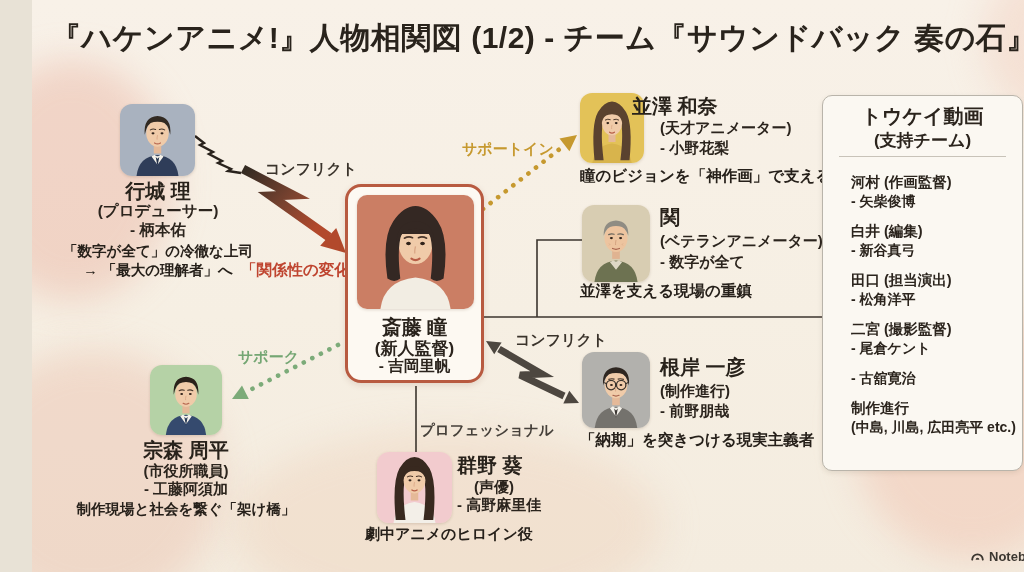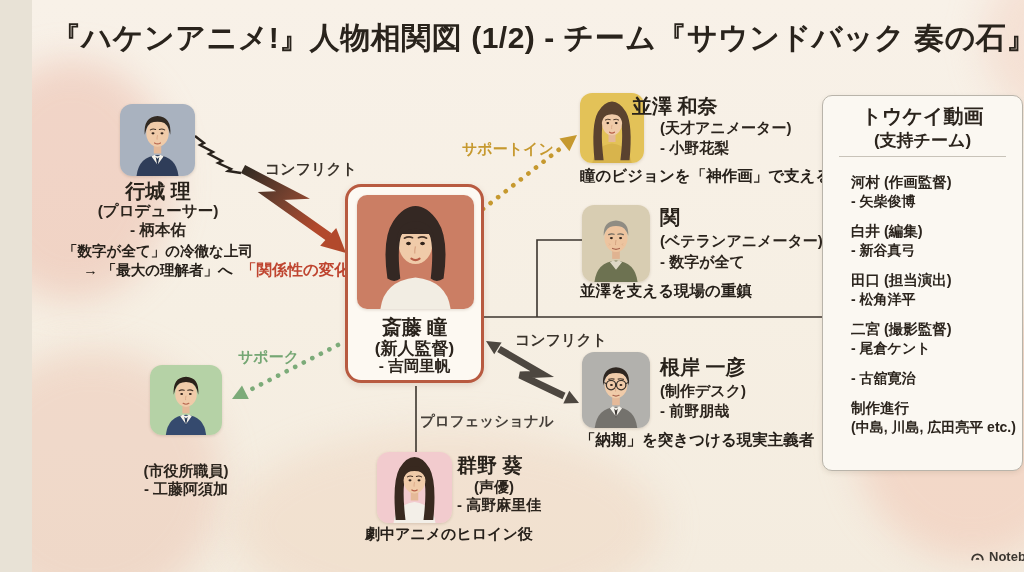--- a/index.html
+++ b/index.html
@@ -187,21 +187,21 @@
     </svg>
   </div>
   <div class="name" style="left:628px;top:206px;">関</div>
   <div class="sub" style="left:628px;top:232px;">(ベテランアニメーター)</div>
   <div class="sub" style="left:628px;top:253px;">- 数字が全て</div>
   <div class="desc" style="left:548px;top:281px;font-size:15.5px;">並澤を支える現場の重鎮</div>
 
   <div class="rel" style="left:430px;top:140px;color:#c6992f;">サポートイン</div>
   <div class="rel" style="left:483px;top:331px;color:#3a332b;">コンフリクト</div>
   <div class="rel" style="left:206px;top:348px;color:#74a673;">サポーク</div>
-  <div class="rel" style="left:388px;top:412px;color:#46403a;font-size:14.5px;">プロフェッショナル</div>
+  <div class="rel" style="left:388px;top:421px;color:#46403a;font-size:14.5px;">プロフェッショナル</div>
 
   <div class="photo" style="left:550px;top:352px;width:68px;height:76px;">
     <svg viewBox="0 0 100 100" preserveAspectRatio="xMidYMax slice">
       <rect width="100" height="100" fill="#b2b1ad"></rect>
       <rect x="45" y="54" width="10" height="16" fill="#e5b998"></rect>
       <path d="M22,100 Q25,74 50,72 Q75,74 78,100 Z" fill="#74726d"></path>
       <path d="M42,74 L50,85 L58,74 L54,71.5 Q50,76 46,71.5 Z" fill="#f4f1ea"></path>
       <path d="M47.6,74.5 L50,87 L52.4,74.5 L50,77 Z" fill="#3a3633"></path>
       <ellipse cx="50" cy="43" rx="15" ry="18" fill="#f0cba9"></ellipse>
       <path d="M33,44 Q31,21 50,20 Q69,21 67,44 Q64,29 55,28 Q50,27 45,28 Q36,29 33,44 Z" fill="#2e2620"></path>
@@ -211,43 +211,45 @@
       <circle cx="56.8" cy="43.5" r="6.2" stroke="#3a332c" stroke-width="1.7" fill="none"></circle>
       <path d="M49.6,42.8 L50.8,42.8" stroke="#3a332c" stroke-width="1.5"></path>
       <path d="M37.3,41.7 L34.5,40.2 M63,41.7 L65.8,40.2" stroke="#3a332c" stroke-width="1.5"></path>
       <path d="M40.5,36 Q44,34.5 47.5,35.7" stroke="#46362a" stroke-width="1.5" fill="none" stroke-linecap="round"></path>
       <path d="M52.8,35.7 Q56.3,34.5 59.8,36" stroke="#46362a" stroke-width="1.5" fill="none" stroke-linecap="round"></path>
       <path d="M50,46 Q49,50.5 49.5,52" stroke="#d9a685" stroke-width="1.1" fill="none"></path>
       <path d="M46,57 Q50,59 54,57" stroke="#a8644e" stroke-width="1.6" fill="none" stroke-linecap="round"></path>
     </svg>
   </div>
   <div class="name" style="left:628px;top:356px;">根岸 一彦</div>
-  <div class="sub" style="left:628px;top:382px;">(制作デスク)</div>
+  <div class="sub" style="left:628px;top:382px;">(制作進行)</div>
   <div class="sub" style="left:628px;top:402px;">- 前野朋哉</div>
   <div class="desc" style="left:548px;top:430px;font-size:15.5px;">「納期」を突きつける現実主義者</div>
 
   <div class="photo" style="left:118px;top:365px;width:72px;height:70px;">
     <svg viewBox="0 0 100 100" preserveAspectRatio="xMidYMax slice">
       <rect width="100" height="100" fill="#b5d2a6"></rect>
       <rect x="45" y="54" width="10" height="16" fill="#e5b998"></rect>
       <path d="M22,100 Q25,74 50,72 Q75,74 78,100 Z" fill="#354a6e"></path>
       <path d="M42,74 L50,85 L58,74 L54,71.5 Q50,76 46,71.5 Z" fill="#f4f1ea"></path>
       <path d="M47.6,74.5 L50,87 L52.4,74.5 L50,77 Z" fill="#2b3c57"></path>
       <ellipse cx="50" cy="43" rx="15" ry="18" fill="#f0cba9"></ellipse>
       <path d="M33,44 Q31,20 50,19 Q69,20 67,44 Q64,28 55,27 Q50,26 45,27 Q36,28 33,44 Z" fill="#2a211a"></path>
       <path d="M40.5,38.5 Q44,36.5 47.5,38" stroke="#46362a" stroke-width="1.5" fill="none" stroke-linecap="round"></path>
       <path d="M52.5,38 Q56,36.5 59.5,38.5" stroke="#46362a" stroke-width="1.5" fill="none" stroke-linecap="round"></path>
       <ellipse cx="44" cy="43" rx="2" ry="1.5" fill="#31231b"></ellipse>
         <ellipse cx="56" cy="43" rx="2" ry="1.5" fill="#31231b"></ellipse>
       <path d="M50,45.5 Q49,50 49.5,51.5" stroke="#d9a685" stroke-width="1.1" fill="none"></path>
       <path d="M46,56 Q50,58.5 54,56" stroke="#b96a52" stroke-width="1.6" fill="none" stroke-linecap="round"></path>
     </svg>
   </div>
+  <div class="name center" style="left:44px;top:439px;width:220px;">宗森 周平</div>
   <div class="sub center" style="left:44px;top:462px;width:220px;">(市役所職員)</div>
   <div class="sub center" style="left:44px;top:480px;width:220px;">- 工藤阿須加</div>
+  <div class="desc center" style="left:14px;top:500px;width:280px;font-size:14.5px;">制作現場と社会を繋ぐ「架け橋」</div>
 
   <div class="photo" style="left:345px;top:452px;width:75px;height:71px;">
     <svg viewBox="0 0 100 100" preserveAspectRatio="xMidYMax slice">
       <rect width="100" height="100" fill="#f2cbce"></rect>
       <rect x="45" y="54" width="10" height="16" fill="#e5b998"></rect>
       <path d="M22,100 Q25,75 50,72 Q75,75 78,100 Z" fill="#f3efe8"></path>
       <path d="M25,96 Q20,45 30,27 Q39,12 50,12 Q61,12 70,27 Q80,45 75,96 L62,96 Q67,55 62,38 L38,38 Q33,55 38,96 Z" fill="#38291f"></path>
       <ellipse cx="50" cy="43" rx="14.5" ry="17.5" fill="#f0cba9"></ellipse>
       <path d="M34,44 Q33,25 50,24 Q67,25 66,44 Q62,32 55,31 Q50,30 45,31 Q38,32 34,44 Z" fill="#38291f"></path>
       <path d="M40.5,38.5 Q44,36.5 47.5,38" stroke="#4a362a" stroke-width="1.4" fill="none" stroke-linecap="round"></path>

